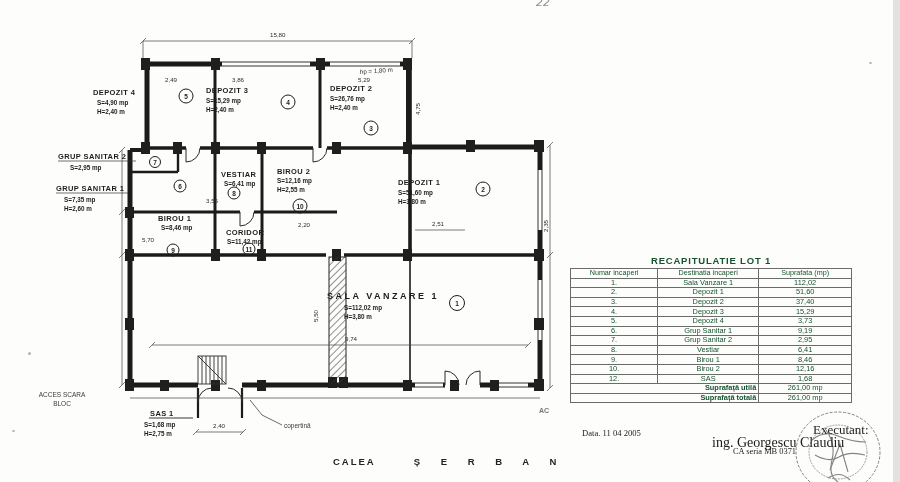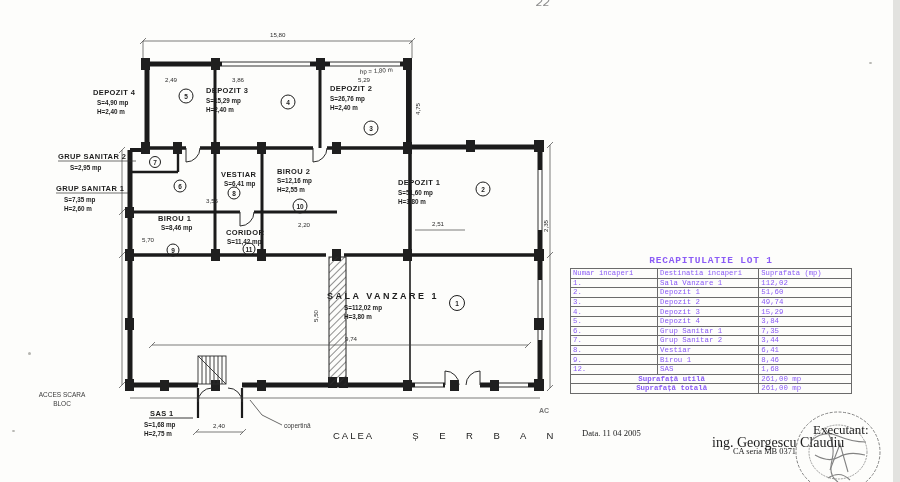--- a/index.html
+++ b/index.html
@@ -9,35 +9,35 @@
   svg{position:absolute;left:0;top:0;}
   svg text{font-family:"Liberation Sans",sans-serif;fill:#1d1d1d;}
   .rn{font-size:7.5px;font-weight:bold;letter-spacing:.4px;}
   .rn-lg{font-size:9px;font-weight:bold;letter-spacing:2.5px;}
   .rs{font-size:6.3px;font-weight:bold;}
   .dim{font-size:6.2px;fill:#2e2e2e;}
   .cnum{font-size:6.5px;font-weight:bold;text-anchor:middle;}
   .small-note{font-size:6.5px;fill:#3a3a3a;}
   
   .recap{position:absolute;left:570px;top:255px;width:282px;
-         font-family:Liberation Mono, monospace;color:#8b5cf6;}
+         font-family:Liberation Sans, sans-serif;color:#14532d;}
   .recap-title{text-align:center;font-weight:bold;font-size:9.5px;letter-spacing:.8px;margin-bottom:2px;}
   table.recap-tbl{width:100%;border-collapse:collapse;font-size:7.4px;line-height:1.12;}
-  table.recap-tbl td,table.recap-tbl th{border:1px solid #6b6b6b;padding:0 2px;text-align:left;
+  table.recap-tbl td,table.recap-tbl th{border:1px solid #6b6b6b;padding:0 2px;text-align:center;
          font-weight:normal;height:8.6px;}
-  table.recap-tbl .tot-label{text-align:center;padding-left:16px;font-weight:bold;}
+  table.recap-tbl .tot-label{text-align:right;padding-left:16px;font-weight:bold;}
   table.recap-tbl .hdr{font-size:7.2px;}
   
   .abs{position:absolute;font-family:"Liberation Serif",serif;}
   .date-line{left:582px;top:428px;font-size:8.6px;}
   .exec-title{left:813px;top:422px;font-size:13px;}
   .exec-name{left:712px;top:435px;font-size:14px;}
   .exec-id{left:733px;top:447px;font-size:8.4px;}
-  .street{position:absolute;left:333px;top:430px;font-family:"Liberation Sans",sans-serif;
-          font-weight:normal;font-size:9.5px;color:#222;}
+  .street{position:absolute;left:333px;top:456px;font-family:"Liberation Sans",sans-serif;
+          font-weight:bold;font-size:9.5px;color:#222;}
   .street .w1{letter-spacing:2px;margin-right:38px;}
   .street .w2{letter-spacing:9px;}
   .hand-note{position:absolute;left:536px;top:-4px;font-size:11px;color:#8f8f8f;
              font-style:italic;font-family:"DejaVu Sans",sans-serif;}
   .ac-note{position:absolute;left:539px;top:407px;font-size:7px;color:#777;font-weight:bold;}
   .speck{position:absolute;background:#b5b5b0;border-radius:50%;}
 </style>
 </head>
 <body>
 
@@ -305,51 +305,56 @@
             <td>112,02</td>
           </tr>
       <tr>
             <td>2.</td>
             <td>Depozit 1</td>
             <td>51,60</td>
           </tr>
       <tr>
             <td>3.</td>
             <td>Depozit 2</td>
-            <td>49,74</td>
+            <td>37,40</td>
           </tr>
       <tr>
             <td>4.</td>
             <td>Depozit 3</td>
             <td>15,29</td>
           </tr>
       <tr>
             <td>5.</td>
             <td>Depozit 4</td>
-            <td>3,84</td>
+            <td>3,73</td>
           </tr>
       <tr>
             <td>6.</td>
             <td>Grup Sanitar 1</td>
-            <td>7,35</td>
+            <td>9,19</td>
           </tr>
       <tr>
             <td>7.</td>
             <td>Grup Sanitar 2</td>
-            <td>3,44</td>
+            <td>2,95</td>
           </tr>
       <tr>
             <td>8.</td>
             <td>Vestiar</td>
             <td>6,41</td>
           </tr>
       <tr>
             <td>9.</td>
             <td>Birou 1</td>
             <td>8,46</td>
+          </tr>
+      <tr>
+            <td>10.</td>
+            <td>Birou 2</td>
+            <td>12,16</td>
           </tr>
       <tr>
             <td>12.</td>
             <td>SAS</td>
             <td>1,68</td>
           </tr>
       <tr>
         <td class="tot-label" colspan="2">Suprafață utilă</td>
         <td>261,00 mp</td>
       </tr>

